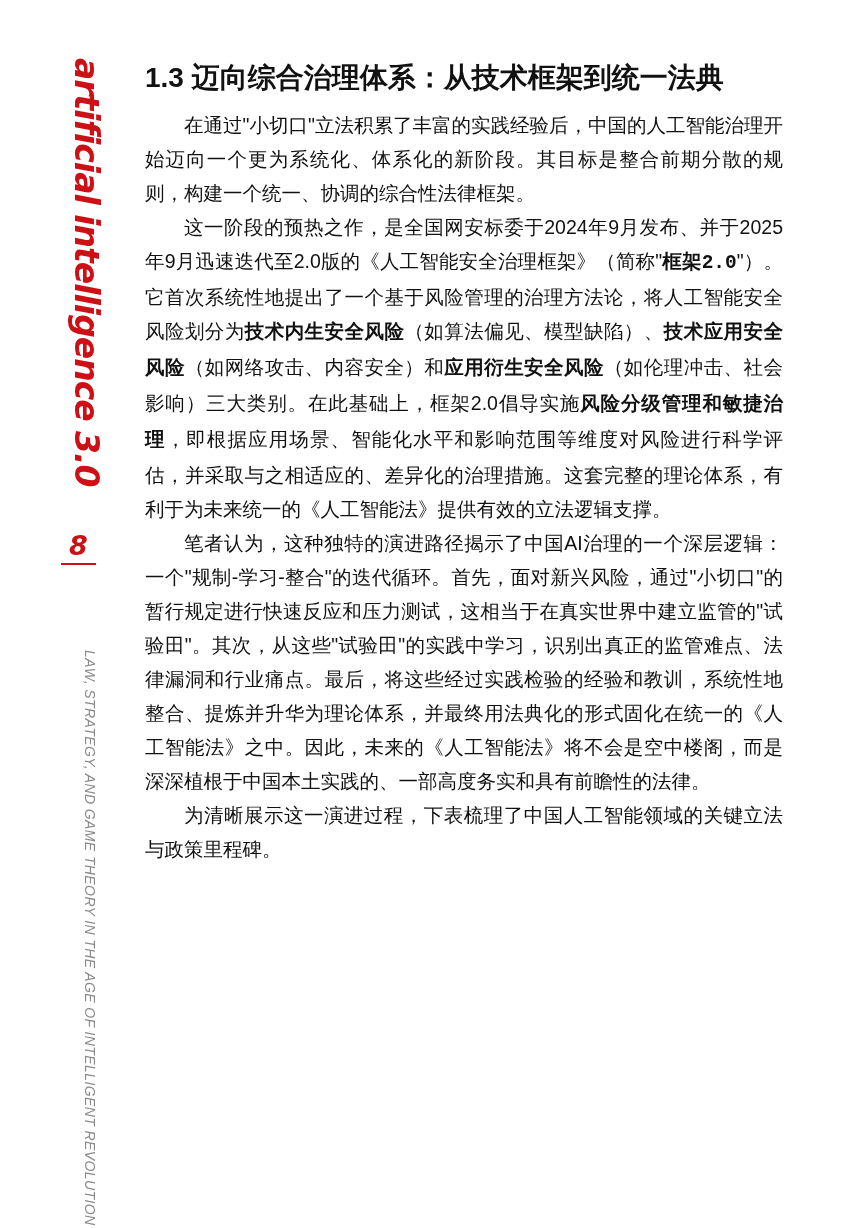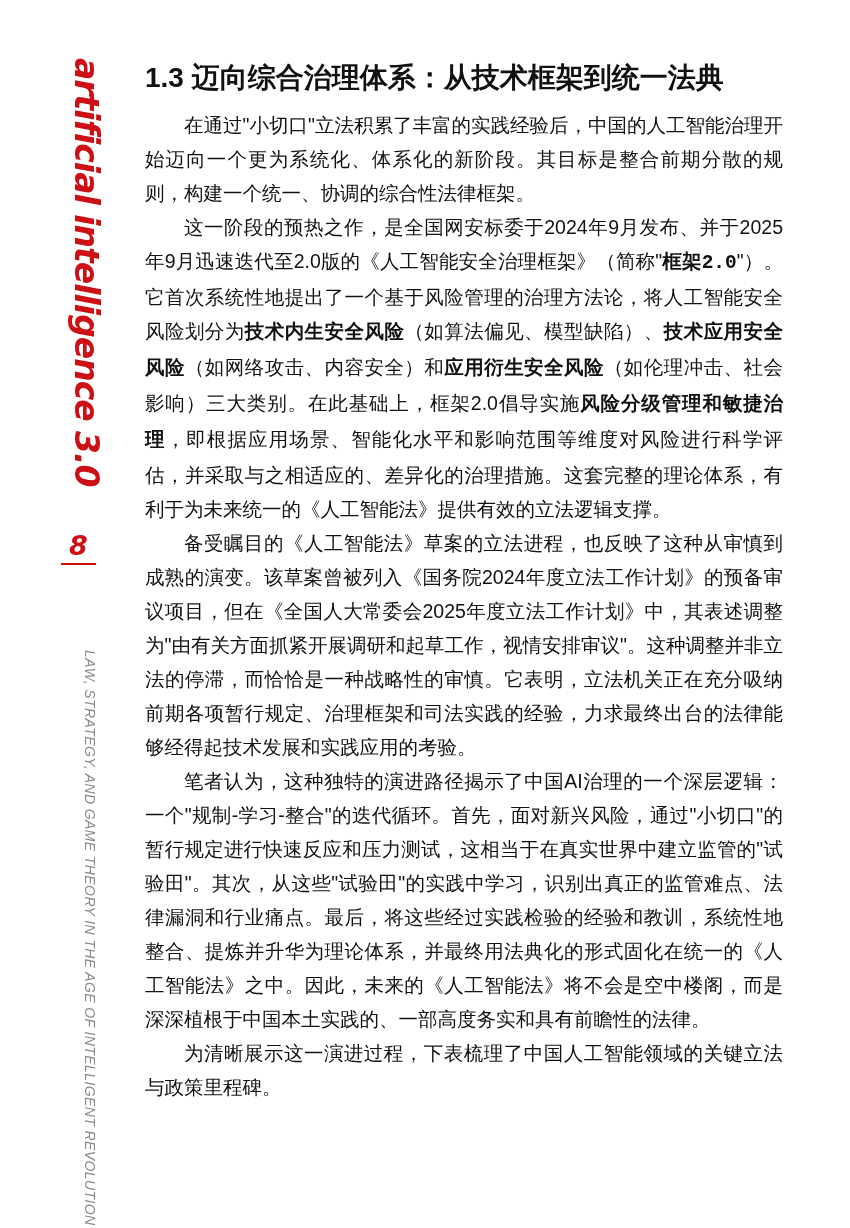--- a/index.html
+++ b/index.html
@@ -99,19 +99,18 @@
 
   <div class="page-number">8</div>
 
   <div class="gray-vertical">LAW, STRATEGY, AND GAME THEORY IN THE AGE OF INTELLIGENT REVOLUTION</div>
 
   <div class="main-col">
     <h1 class="section-heading">1.3 迈向综合治理体系：从技术框架到统一法典</h1>
     <div id="paragraphs">
         <p class="para"><span>在通过"小切口"立法积累了丰富的实践经验后，中国的人工智能治理开始迈向一个更为系统化、体系化的新阶段。其目标是整合前期分散的规则，构建一个统一、协调的综合性法律框架。</span></p>
         <p class="para"><span>这一阶段的预热之作，是全国网安标委于2024年9月发布、并于2025年9月迅速迭代至2.0版的《人工智能安全治理框架》（简称"</span><span class="bold">框架2.0</span><span>"）。它首次系统性地提出了一个基于风险管理的治理方法论，将人工智能安全风险划分为</span><span class="bold">技术内生安全风险</span><span>（如算法偏见、模型缺陷）、</span><span class="bold">技术应用安全风险</span><span>（如网络攻击、内容安全）和</span><span class="bold">应用衍生安全风险</span><span>（如伦理冲击、社会影响）三大类别。在此基础上，框架2.0倡导实施</span><span class="bold">风险分级管理和敏捷治理</span><span>，即根据应用场景、智能化水平和影响范围等维度对风险进行科学评估，并采取与之相适应的、差异化的治理措施。这套完整的理论体系，有利于为未来统一的《人工智能法》提供有效的立法逻辑支撑。</span></p>
-        <p class="para"><span>备受瞩目的《人工智能法》草案的立法进程，也反映了这种从审慎到成熟的演变。该草案曾被列入《国务院2024年度立法工作计划》的预备审议项目，但在《全国人大常委会2025年度立法工作计划》中，其表述调整为"由有关方面抓紧开展调研和起草工作，视情安排审议"。这种调整并非立法的停滞，而恰恰是一种战略性的审慎。它表明，立法机关正在充分吸纳前期各项暂行规定、治理框架和司法实践的经验，力求最终出台的法律能够经得起技术发展和实践应用的考验。</span></p>
         <p class="para"><span>笔者认为，这种独特的演进路径揭示了中国AI治理的一个深层逻辑：一个"规制-学习-整合"的迭代循环。首先，面对新兴风险，通过"小切口"的暂行规定进行快速反应和压力测试，这相当于在真实世界中建立监管的"试验田"。其次，从这些"试验田"的实践中学习，识别出真正的监管难点、法律漏洞和行业痛点。最后，将这些经过实践检验的经验和教训，系统性地整合、提炼并升华为理论体系，并最终用法典化的形式固化在统一的《人工智能法》之中。因此，未来的《人工智能法》将不会是空中楼阁，而是深深植根于中国本土实践的、一部高度务实和具有前瞻性的法律。</span></p>
         <p class="para"><span>为清晰展示这一演进过程，下表梳理了中国人工智能领域的关键立法与政策里程碑。</span></p>
       </div>
   </div>
 
 </div>
 
 </body></html>

